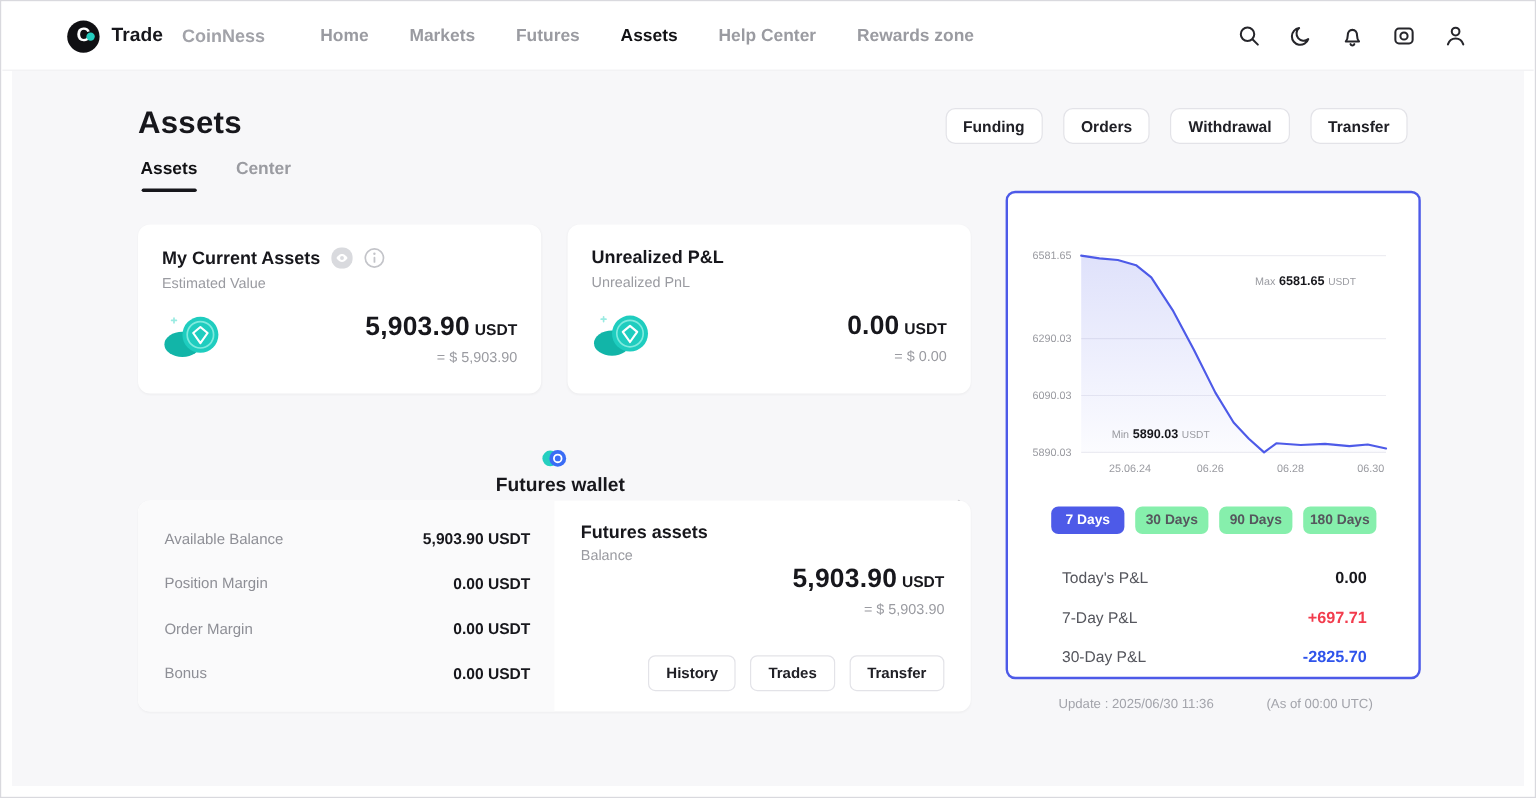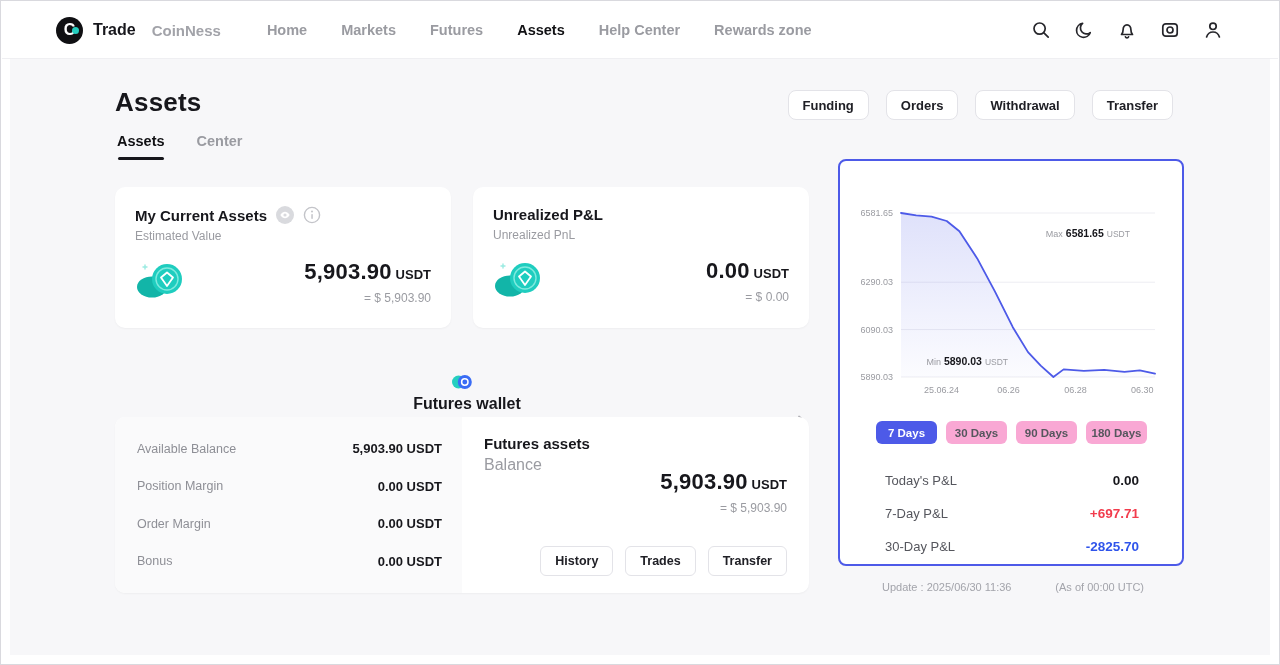--- a/index.html
+++ b/index.html
@@ -60,33 +60,33 @@
   .fw-chevron { margin-left:auto; cursor:pointer; display:flex; }
 
   .fw-card { position:absolute; left:105px; top:358px; width:694px; height:176px; background:#fff;
              border-radius:10px; display:flex; overflow:hidden; box-shadow:0 1px 2px rgba(20,20,30,.04); }
   .fw-left { width:347px; background:#fafafb; padding:24px 20px 24px 22px; display:flex; flex-direction:column; justify-content:space-between; }
   .fw-row { display:flex; justify-content:space-between; align-items:center; }
   .fw-row-label { font-size:12.5px; color:#8e8f96; }
   .fw-row-value { font-size:13px; font-weight:bold; }
   .fw-right { flex:1; padding:18px 22px; position:relative; }
   .fw-right-title { font-size:15px; font-weight:bold; }
-  .fw-right-sub { font-size:16px; color:#9a9ba1; margin-top:4px; }
+  .fw-right-sub { font-size:12px; color:#9a9ba1; margin-top:4px; }
   .fw-value-block { position:absolute; right:22px; top:52px; text-align:right; }
   .fw-buttons { position:absolute; right:22px; bottom:17px; display:flex; gap:12px; }
   .sm-btn { height:30px; padding:0 14px; background:#fff; border:1px solid #e3e3e8; border-radius:6px;
             font-size:12.5px; font-weight:600; color:#202026; display:flex; align-items:center; cursor:pointer;
             font-family:"Liberation Sans", sans-serif; }
 
   
   .pnl-panel { position:absolute; left:828px; top:100px; width:346px; height:407px; background:#fff;
                border:2px solid #4d5ae8; border-radius:8px; padding:16px 15px; cursor:pointer; }
   .chart-wrap { margin-top:18px; }
   .range-row { display:flex; gap:9px; margin:16px 20px 0 21px; }
-  .range-btn { flex:1; height:23px; border-radius:6px; background:#f9a8d4; color:#55565d; font-size:11.5px;
+  .range-btn { flex:1; height:23px; border-radius:6px; background:#86efac; color:#55565d; font-size:11.5px;
                font-weight:600; display:flex; align-items:center; justify-content:center; cursor:pointer; }
   .range-btn.active { background:#4d5ae8; color:#fff; }
   .stats { margin:20px 28px 0 30px; }
   .stat-row { display:flex; justify-content:space-between; align-items:center; height:33px; }
   .stat-label { font-size:13px; color:#55565d; }
   .stat-value { font-size:13.5px; font-weight:bold; }
 
   .update-row { position:absolute; left:828px; top:522px; width:346px; display:flex;
                 justify-content:space-between; padding:0 40px 0 44px; font-size:11px; color:#a3a4ab; }
 </style>

